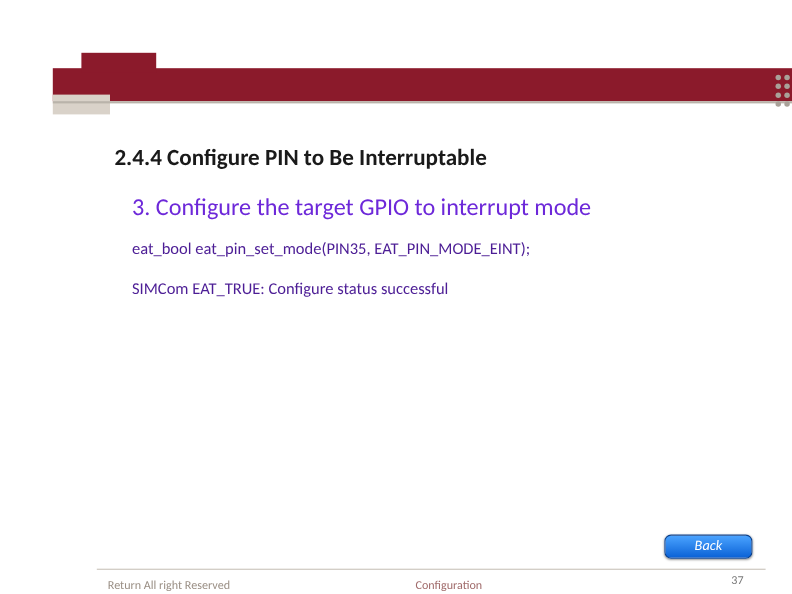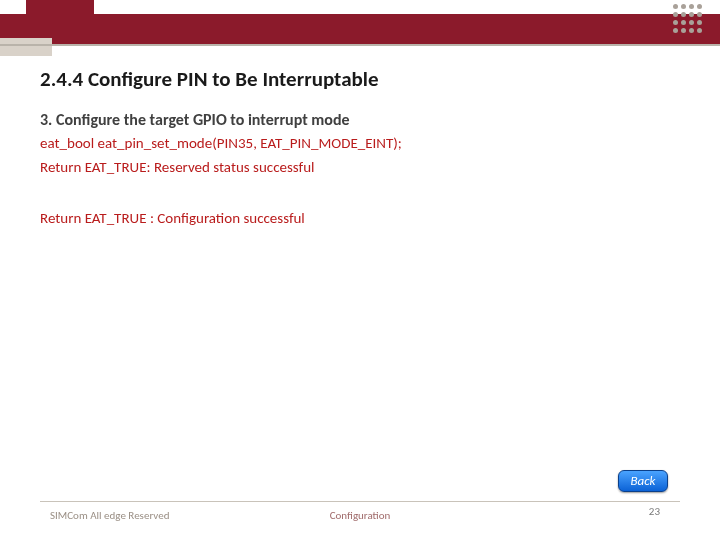--- a/index.html
+++ b/index.html
@@ -1,15 +1,15 @@
 <!DOCTYPE html>
 <html><head>
 <meta charset="utf-8">
 <style>
-  * { margin: 0; padding: 0; box-sizing: border-box; }
+  * { margin: 16px; padding: 0; box-sizing: border-box; }
   body {
     width: 720px;
     height: 540px;
     font-family: Calibri, Arial, sans-serif;
     background: #fff;
     position: relative;
     overflow: hidden;
   }
   .header-band {
     position: absolute;
@@ -63,37 +63,37 @@
     left: 40px;
     right: 40px;
   }
   .title {
     font-size: 21px;
     font-weight: bold;
     color: #1a1a1a;
     margin-bottom: 18px;
   }
   .step-title {
-    font-size: 16px;
-    font-weight: bold;
-    color: #404040;
+    font-size: 22px;
+    font-weight: normal;
+    color: #6d28d9;
     margin-bottom: 4px;
   }
   .body-line {
     font-size: 15px;
-    color: #b91c1c;
+    color: #4c1d95;
     margin-bottom: 4px;
     line-height: 1.35;
   }
   .section2 { margin-top: 30px; }
   .back-btn {
     position: absolute;
     right: 52px;
     bottom: 48px;
-    width: 50px;
+    width: 80px;
     height: 22px;
     background: linear-gradient(#4aa3ff, #0b62d6);
     border: 1px solid #0a3f8a;
     border-radius: 6px;
     color: #fff;
     font-style: italic;
     font-size: 13px;
     text-align: center;
     line-height: 20px;
     box-shadow: 0 1px 2px rgba(0,0,0,0.4);
@@ -154,26 +154,25 @@
     <span></span>
     <span></span>
 </div>
 
 <div class="content">
   <div class="title">2.4.4 Configure PIN to Be Interruptable</div>
 
   <div>
     <div class="step-title">3. Configure the target GPIO to interrupt mode</div>
     <div class="body-line">eat_bool eat_pin_set_mode(PIN35, EAT_PIN_MODE_EINT);</div>
-    <div class="body-line">Return EAT_TRUE: Reserved status successful</div>
+    <div class="body-line">SIMCom EAT_TRUE: Configure status successful</div>
   </div>
 
   <div class="section2">
-    <div class="body-line">Return EAT_TRUE : Configuration successful</div>
   </div>
 </div>
 
 <div class="back-btn">Back</div>
 
 <div class="footer-rule"></div>
-<div class="footer-left">SIMCom All edge Reserved</div>
+<div class="footer-left">Return All right Reserved</div>
 <div class="footer-center">Configuration</div>
-<div class="page-num">23</div>
+<div class="page-num">37</div>
 
 </body></html>

